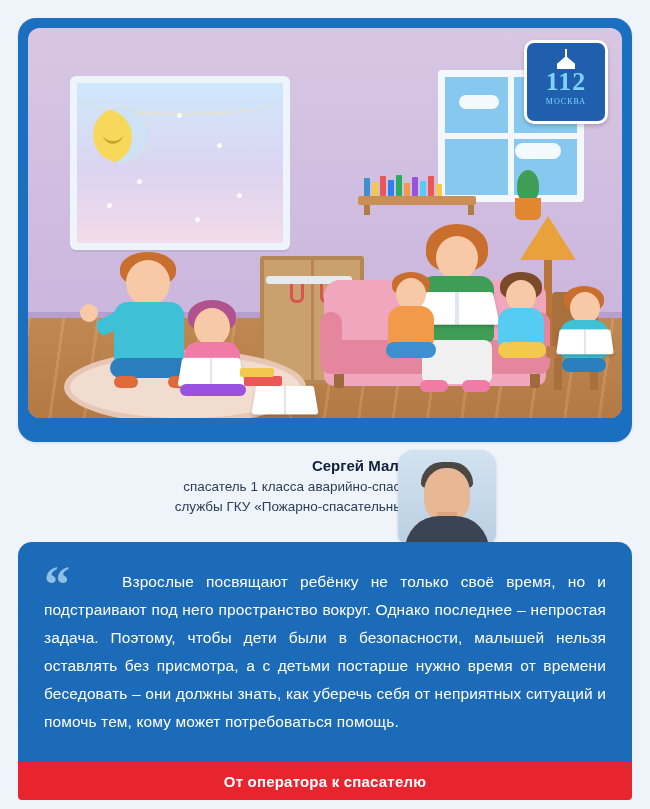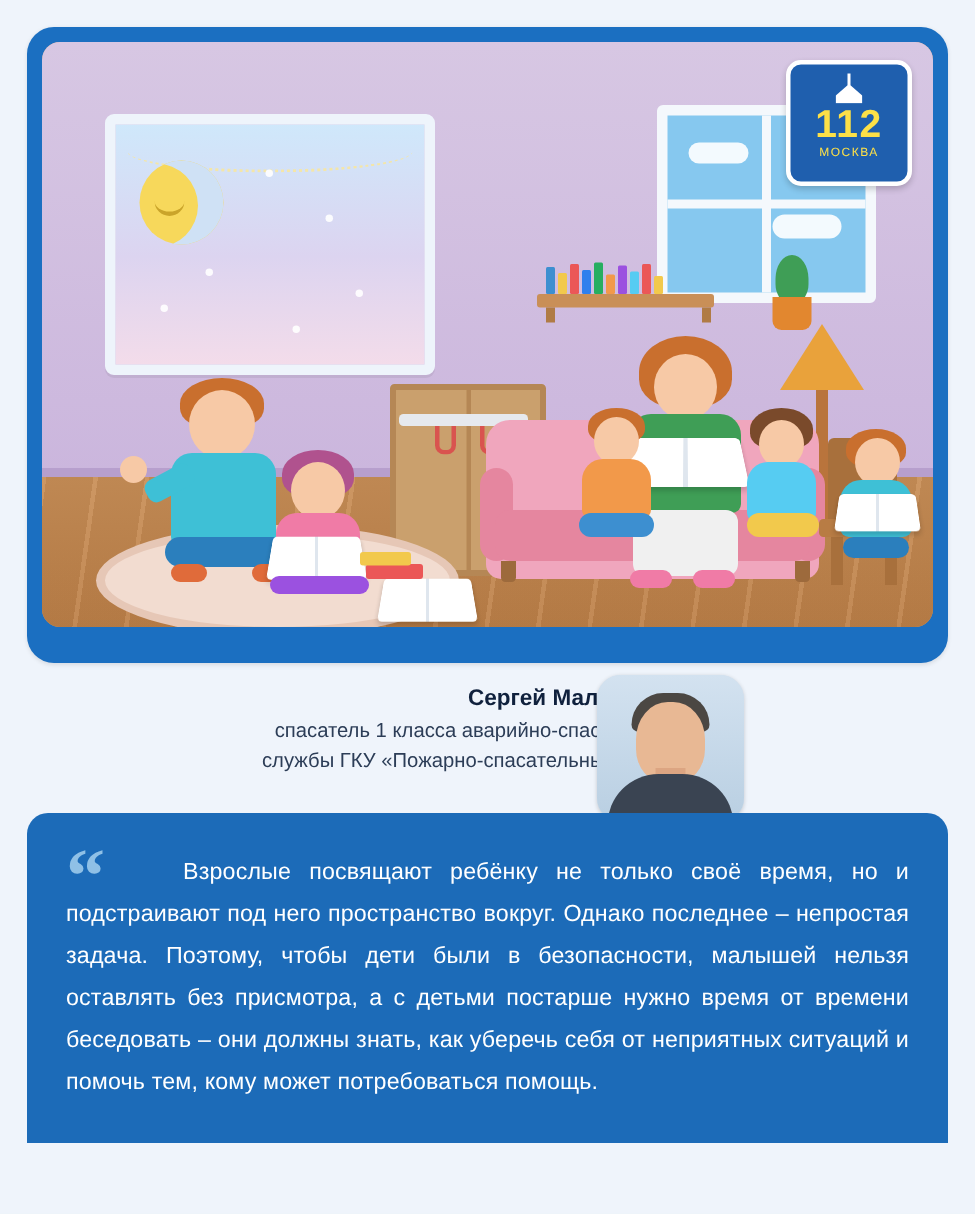--- a/index.html
+++ b/index.html
@@ -325,23 +325,24 @@
   
   .logo-112 {
     position: absolute;
     right: 24px;
     top: 22px;
     width: 78px;
     height: 78px;
     background: #1f5fae;
     border-radius: 10px;
     border: 3px solid #fff;
-    color: #fde047;
+    color: #7dd3fc;
     text-align: center;
     box-shadow: 0 2px 4px rgba(0,0,0,.2);
+    font-family: Liberation Serif, serif;
   }
   .logo-112 .tower {
     margin: 6px auto 0;
     width: 34px;
     height: 20px;
     position: relative;
   }
   .logo-112 .tower:before {
     content: "";
     position: absolute;
@@ -645,13 +646,16 @@
       <div class="neck"></div>
       <div class="shoulders"></div>
     </div>
   </div>
 
   <div class="quote-card">
     <span class="quote-mark">“</span>
     <p class="quote-text">Взрослые посвящают ребёнку не только своё время, но и подстраивают под него пространство вокруг. Однако последнее – непростая задача. Поэтому, чтобы дети были в безопасности, малышей нельзя оставлять без присмотра, а с детьми постарше нужно время от времени беседовать – они должны знать, как уберечь себя от неприятных ситуаций и помочь тем, кому может потребоваться помощь.</p>
   </div>
 
+  <div class="footer-bar">
+    <span>От оператора к спасателю</span>
+  </div>
 </div>
 
 </body></html>

